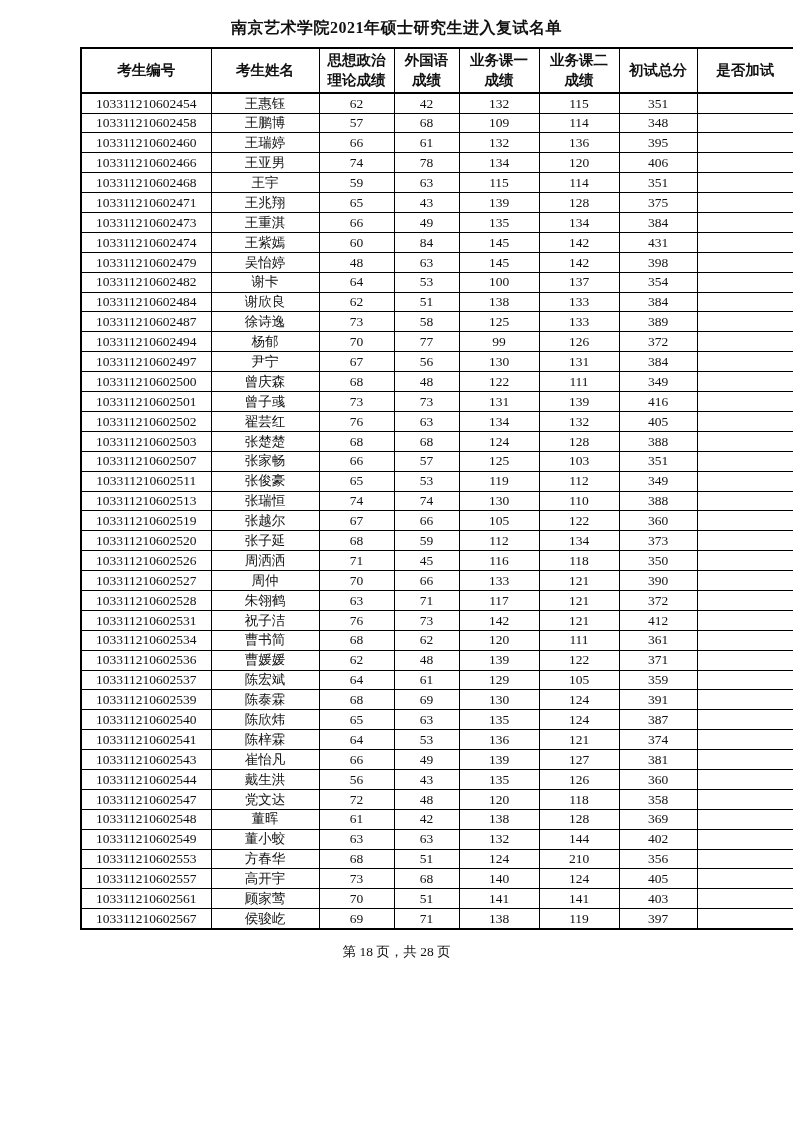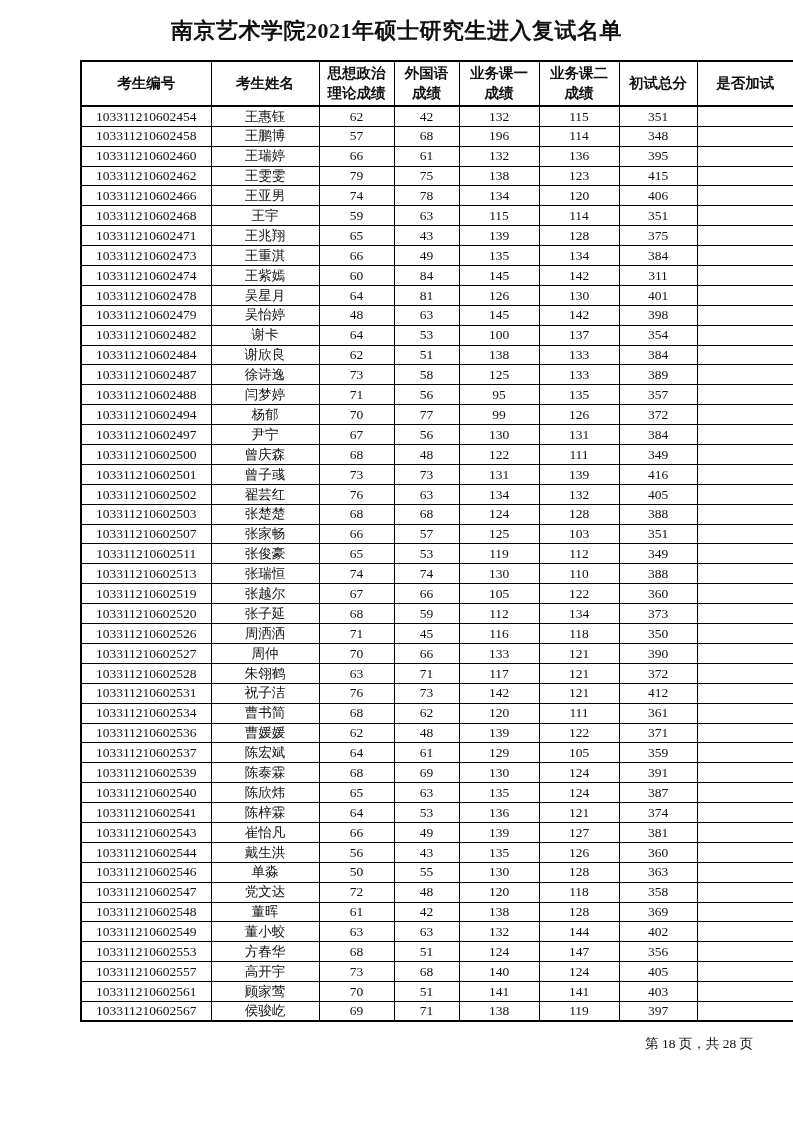--- a/index.html
+++ b/index.html
@@ -16,23 +16,23 @@
     overflow: hidden;
   }
   .page {
     width: 793px;
     height: 1122px;
     padding: 16px 40px 0 40px;
   }
   .title {
     text-align: center;
     font-weight: bold;
-    font-size: 22px;
+    font-size: 16px;
     line-height: 1.2;
-    margin: 2px 0 16px 0;
+    margin: 2px 0 10px 0;
     letter-spacing: 0.5px;
   }
   table.roster {
     border-collapse: collapse;
     table-layout: fixed;
     width: 713px;
     border: 2px solid #000;
     margin-left: 40px;
   }
   table.roster th,
@@ -51,21 +51,21 @@
     white-space: pre-line;
     border-bottom: 2px solid #000;
   }
   table.roster tbody td {
     font-size: 13.5px;
     height: 19.9px;
     line-height: 1;
     white-space: nowrap;
   }
   .footer {
-    text-align: right;
+    text-align: center;
     font-size: 13.5px;
     margin-top: 13px;
     color: #111111;
   }
 </style>
 </head>
 <body>
 
 <div class="page">
 
@@ -107,46 +107,36 @@
           <td>132</td>
           <td>115</td>
           <td>351</td>
           <td></td>
         </tr>
         <tr>
           <td>103311210602458</td>
           <td>王鹏博</td>
           <td>57</td>
           <td>68</td>
-          <td>196</td>
+          <td>109</td>
           <td>114</td>
           <td>348</td>
           <td></td>
         </tr>
         <tr>
           <td>103311210602460</td>
           <td>王瑞婷</td>
           <td>66</td>
           <td>61</td>
           <td>132</td>
           <td>136</td>
           <td>395</td>
           <td></td>
         </tr>
         <tr>
-          <td>103311210602462</td>
-          <td>王雯雯</td>
-          <td>79</td>
-          <td>75</td>
-          <td>138</td>
-          <td>123</td>
-          <td>415</td>
-          <td></td>
-        </tr>
-        <tr>
           <td>103311210602466</td>
           <td>王亚男</td>
           <td>74</td>
           <td>78</td>
           <td>134</td>
           <td>120</td>
           <td>406</td>
           <td></td>
         </tr>
         <tr>
@@ -179,31 +169,21 @@
           <td>384</td>
           <td></td>
         </tr>
         <tr>
           <td>103311210602474</td>
           <td>王紫嫣</td>
           <td>60</td>
           <td>84</td>
           <td>145</td>
           <td>142</td>
-          <td>311</td>
-          <td></td>
-        </tr>
-        <tr>
-          <td>103311210602478</td>
-          <td>吴星月</td>
-          <td>64</td>
-          <td>81</td>
-          <td>126</td>
-          <td>130</td>
-          <td>401</td>
+          <td>431</td>
           <td></td>
         </tr>
         <tr>
           <td>103311210602479</td>
           <td>吴怡婷</td>
           <td>48</td>
           <td>63</td>
           <td>145</td>
           <td>142</td>
           <td>398</td>
@@ -233,30 +213,20 @@
           <td>103311210602487</td>
           <td>徐诗逸</td>
           <td>73</td>
           <td>58</td>
           <td>125</td>
           <td>133</td>
           <td>389</td>
           <td></td>
         </tr>
         <tr>
-          <td>103311210602488</td>
-          <td>闫梦婷</td>
-          <td>71</td>
-          <td>56</td>
-          <td>95</td>
-          <td>135</td>
-          <td>357</td>
-          <td></td>
-        </tr>
-        <tr>
           <td>103311210602494</td>
           <td>杨郁</td>
           <td>70</td>
           <td>77</td>
           <td>99</td>
           <td>126</td>
           <td>372</td>
           <td></td>
         </tr>
         <tr>
@@ -473,30 +443,20 @@
           <td>103311210602544</td>
           <td>戴生洪</td>
           <td>56</td>
           <td>43</td>
           <td>135</td>
           <td>126</td>
           <td>360</td>
           <td></td>
         </tr>
         <tr>
-          <td>103311210602546</td>
-          <td>单淼</td>
-          <td>50</td>
-          <td>55</td>
-          <td>130</td>
-          <td>128</td>
-          <td>363</td>
-          <td></td>
-        </tr>
-        <tr>
           <td>103311210602547</td>
           <td>党文达</td>
           <td>72</td>
           <td>48</td>
           <td>120</td>
           <td>118</td>
           <td>358</td>
           <td></td>
         </tr>
         <tr>
@@ -518,21 +478,21 @@
           <td>144</td>
           <td>402</td>
           <td></td>
         </tr>
         <tr>
           <td>103311210602553</td>
           <td>方春华</td>
           <td>68</td>
           <td>51</td>
           <td>124</td>
-          <td>147</td>
+          <td>210</td>
           <td>356</td>
           <td></td>
         </tr>
         <tr>
           <td>103311210602557</td>
           <td>高开宇</td>
           <td>73</td>
           <td>68</td>
           <td>140</td>
           <td>124</td>

